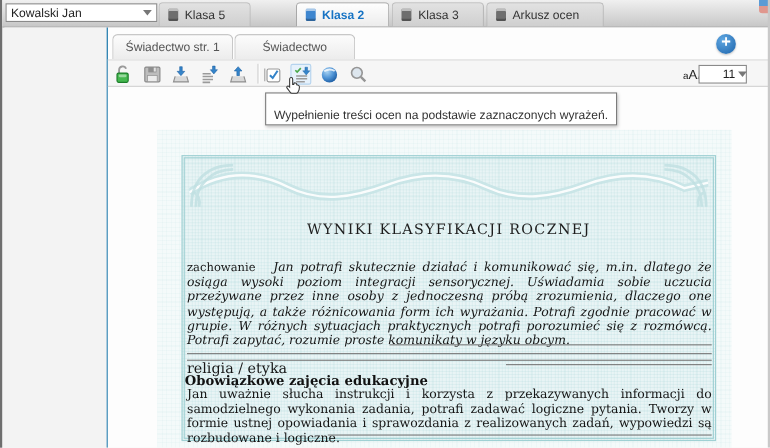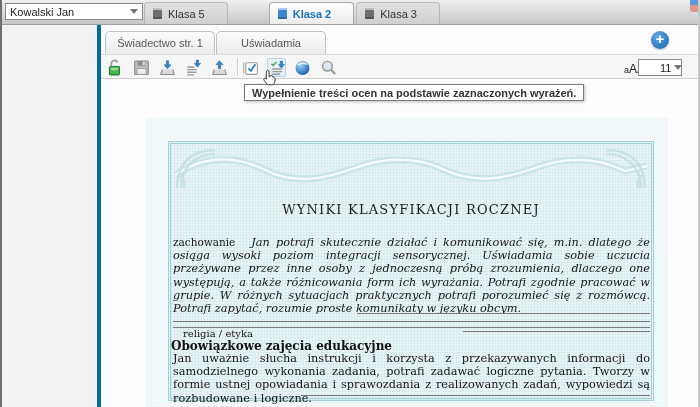--- a/index.html
+++ b/index.html
@@ -26,21 +26,21 @@
                       color:#1673c4; font-weight:bold;margin-left:41px; }
   .tab-book-icon { width:9px; height:11px; background:#6e6e6e; border-radius:1px;
                    box-shadow:inset 0 2px 0 rgba(255,255,255,.55), inset 0 -2px 0 rgba(0,0,0,.25); }
   .class-tab.active .tab-book-icon { background:#3e86cf; }
   .corner-cut-icon { position:absolute; right:0; top:0; width:12px; height:12px;
                      background:linear-gradient(#5b9bd5 0 45%, #e0978e 45% 100%);
                      border-radius:0 0 0 3px; }
 
   
   .panel { position:absolute; left:95px; top:25px; width:603px; height:382px; background:#fdfdfd;
-           border-left:4px solid #0369a1; }
+           border-left:1px solid #0369a1; }
   .gutter { position:absolute; left:2px; top:25px; width:93px; height:382px; background:#f3f3f3; }
 
   
   .page-tabs { position:absolute; left:4px; top:6px; height:23px; display:flex; gap:1px; }
   .page-tab { min-width:110px; height:23px; display:flex; align-items:center; justify-content:center;
               font-size:11px; color:#555; background:linear-gradient(#fcfcfc,#ececec);
               border:1px solid #c2c2c2; border-bottom:none; border-radius:5px 5px 0 0; cursor:pointer; }
   .page-tab.active { background:linear-gradient(#66abde,#2d7ec2); color:#fff; border-color:#2d7ec2; }
   .add-btn { position:absolute; right:31px; top:6px; width:18px; height:18px; border-radius:50%;
              background:radial-gradient(circle at 35% 30%, #5fa7e2, #1d64ab); color:#fff;
@@ -59,22 +59,22 @@
                    color:#222; cursor:pointer; }
   .font-controls .fa-s { font-size:9px; } .font-controls .fa-m { font-size:12px; }
   .font-controls .fa-l { font-size:15px; }
   .size-combo { position:absolute; right:22px; top:4px; width:33px; height:17px; background:#fff;
                 border:1px solid #8a8a8a; font-size:11px; color:#222; display:flex;
                 align-items:center; padding:0 21px; cursor:default; }
   .size-combo .val { flex:1; }
 
   
   .tooltip { position:absolute; left:143px; top:59px; height:17px; background:#fff;
-             border:1px solid #7c7c7c; font-size:11px; color:#333; padding:2px 7px;
-             white-space:nowrap; box-shadow:1px 1px 3px rgba(0,0,0,.25); z-index:30;font-weight:bold; }
+             border:1px solid #7c7c7c; font-size:11px; color:#333; padding:14px 7px;
+             white-space:nowrap; box-shadow:1px 1px 3px rgba(0,0,0,.25); z-index:30; }
   .cursor-hand { position:absolute; left:160px; top:44px; width:17px; height:18px; z-index:31; }
 
   
   .doc-area { position:absolute; left:0; top:54px; width:603px; height:328px; background:#fdfdfd; overflow:hidden; }
   .cert-wash { position:absolute; left:45px; top:39px; width:522px; height:289px; background:#f4fafa;
                background-image:
                  repeating-linear-gradient(0deg, rgba(160,210,212,.08) 0 1px, transparent 1px 4px),
                  repeating-linear-gradient(90deg, rgba(160,210,212,.08) 0 1px, transparent 1px 4px); }
   .cert-frame { position:absolute; left:22px; top:23px; width:486px; height:260px;
                 border:3px double #9fd0d3; background:#e9f4f5;
@@ -93,22 +93,22 @@
   .cert-par .italic { font-style:italic; }
   .behavior-label { font-style:normal; font-size:10.5px; margin-right:16px; }
   .p1 { top:92px; }
   .p2 { top:208px; }
   .rule { position:absolute; height:0; border-bottom:1px solid #787878; }
   .r-fill1 { left:186px; top:169px; width:293px; }
   .r-full1 { left:2px;  top:177px; width:477px; }
   .r-full2 { left:2px;  top:183px; width:477px; }
   .r-half  { left:292px; top:187px; width:187px; }
   .r-fill2 { left:130px; top:251px; width:349px; }
-  .religion-label { position:absolute; left:12px; top:184px; font-family:"DejaVu Serif", serif;
-                    font-size:10px; color:#151515;text-align:right; }
+  .religion-label { position:absolute; left:2px; top:184px; font-family:"DejaVu Serif", serif;
+                    font-size:13px; color:#151515;text-align:right; }
   .section-heading { position:absolute; left:0; top:195px; width:480px; text-align:left;
                      font-family:"DejaVu Serif", serif; font-weight:bold; font-size:12px; color:#111; }
 </style>
 </head>
 <body>
 
 <svg width="0" height="0" style="position:absolute">
   <defs>
     <radialGradient id="gb" cx="35%" cy="30%" r="75%">
       <stop offset="0%" stop-color="#a8d2f2"></stop>
@@ -129,34 +129,38 @@
       <span>Klasa 5</span>
     </div>
     <div class="class-tab active">
       <span class="tab-book-icon"></span>
       <span>Klasa 2</span>
     </div>
     <div class="class-tab">
       <span class="tab-book-icon"></span>
       <span>Klasa 3</span>
     </div>
+    <div class="class-tab">
+      <span class="tab-book-icon"></span>
+      <span>Arkusz ocen</span>
+    </div>
   </div>
   <div class="corner-cut-icon"></div>
 </div>
 
 <div class="gutter"></div>
 
 <div class="panel">
 
   <div class="page-tabs">
     <div class="page-tab">
       <span>Świadectwo str. 1</span>
     </div>
     <div class="page-tab">
-      <span>Uświadamia</span>
+      <span>Świadectwo</span>
     </div>
   </div>
   <div class="add-btn">+</div>
 
   <div class="toolbar">
     <div class="tb-icon" style="left:5px">
       <svg viewBox="0 0 18 18">
           <path d="M5 8.2 V5.4 a3.1 3.1 0 0 1 6-1.1" fill="none" stroke="#9a9a9a" stroke-width="1.6"></path>
           <rect x="3.2" y="8" width="9.6" height="8" rx="1.3" fill="#45b84f" stroke="#1c7d2b"></rect>
           <rect x="4.6" y="9.3" width="6.8" height="2.2" rx="1" fill="rgba(255,255,255,.45)"></rect>

